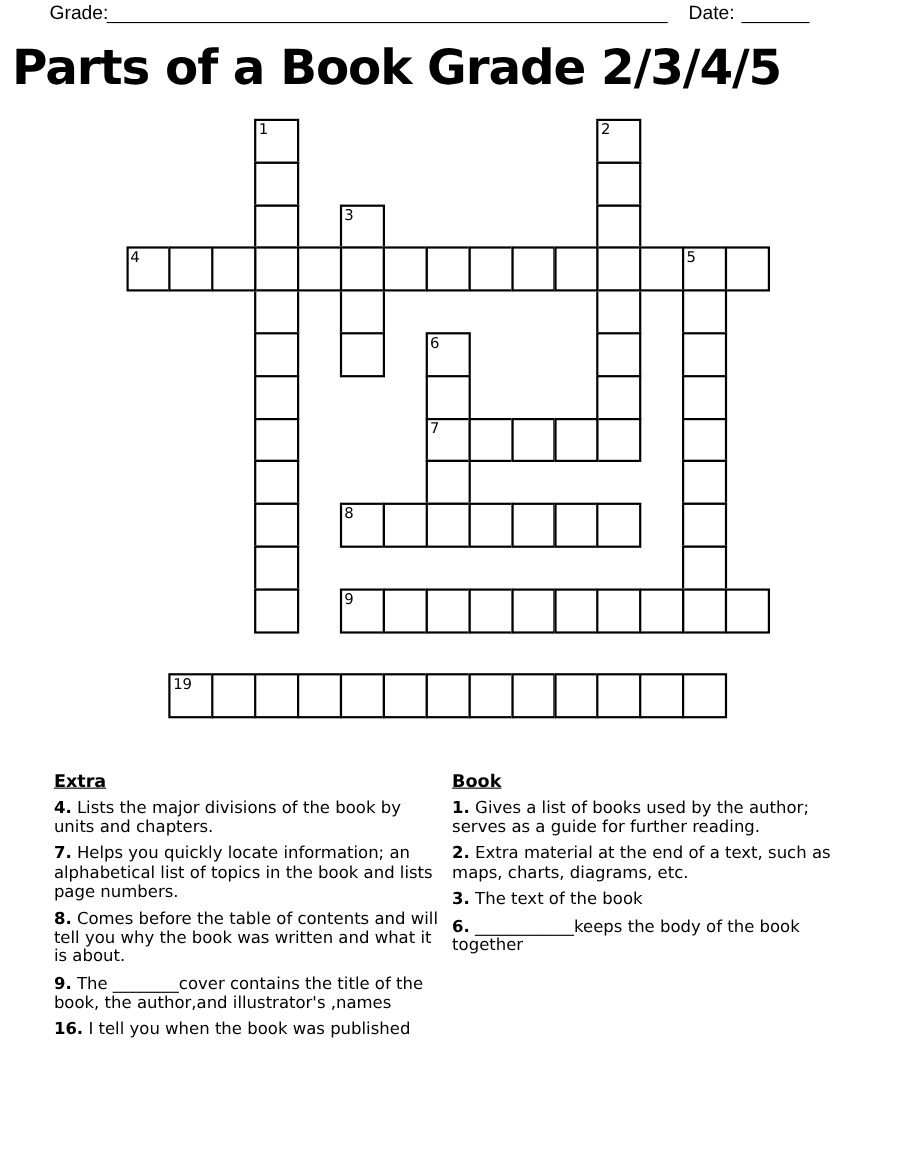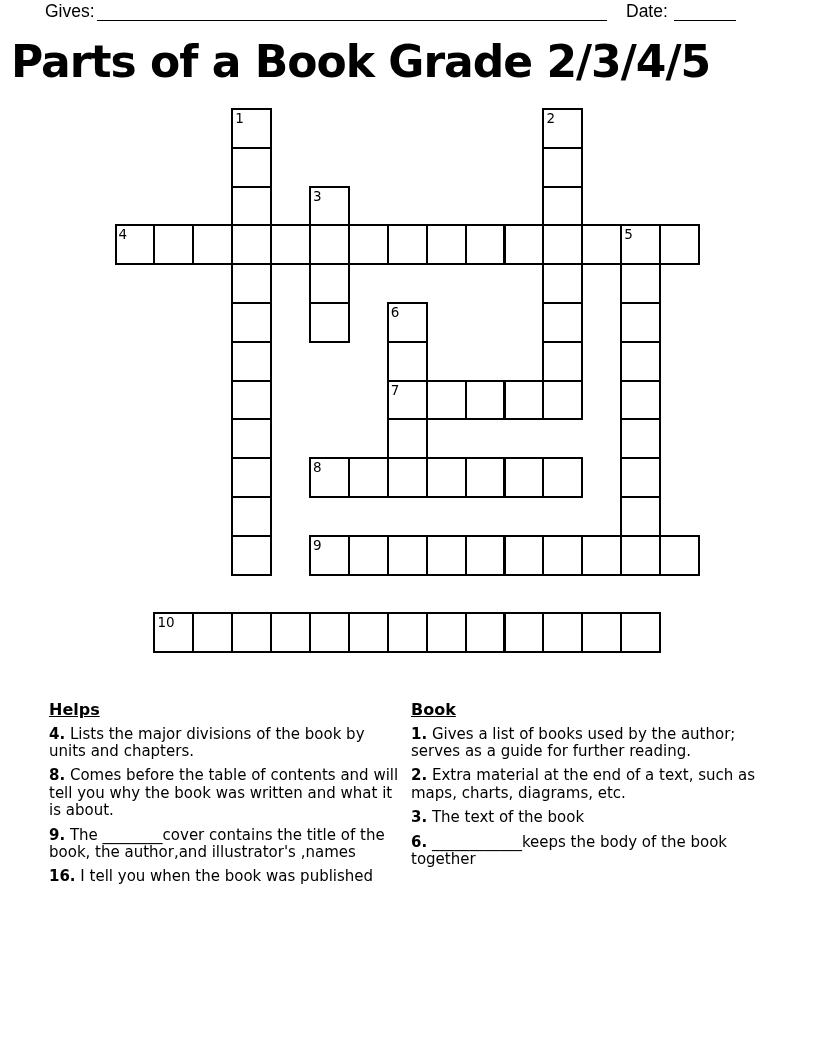--- a/index.html
+++ b/index.html
@@ -80,21 +80,21 @@
     text-decoration: underline;
   }
   .clue { margin: 0 0 7px 0; }
   .clue b { font-weight: bold; }
 </style>
 </head>
 <body>
 
 <div class="page">
 
-  <span class="hdr-label" id="name-label">Gives:</span>
+  <span class="hdr-label" id="name-label">Grade:</span>
   <div class="hdr-line" id="name-line"></div>
 
   <span class="hdr-label" id="date-label">Date:</span>
   <div class="hdr-line" id="date-line"></div>
 
   <div class="title">Parts of a Book Grade 2/3/4/5</div>
 
   <div id="grid">
       <div class="cell" style="left: 231.2px; top: 108px;">
         <span class="cell-num">1</span>
@@ -175,39 +175,40 @@
       </div>
       <div class="cell" style="left: 347.9px; top: 534.8px;"></div>
       <div class="cell" style="left: 386.8px; top: 534.8px;"></div>
       <div class="cell" style="left: 425.7px; top: 534.8px;"></div>
       <div class="cell" style="left: 464.6px; top: 534.8px;"></div>
       <div class="cell" style="left: 503.5px; top: 534.8px;"></div>
       <div class="cell" style="left: 542.4px; top: 534.8px;"></div>
       <div class="cell" style="left: 581.3px; top: 534.8px;"></div>
       <div class="cell" style="left: 659.1px; top: 534.8px;"></div>
       <div class="cell" style="left: 153.4px; top: 612.4px;">
-        <span class="cell-num">10</span>
+        <span class="cell-num">19</span>
       </div>
       <div class="cell" style="left: 192.3px; top: 612.4px;"></div>
       <div class="cell" style="left: 231.2px; top: 612.4px;"></div>
       <div class="cell" style="left: 270.1px; top: 612.4px;"></div>
       <div class="cell" style="left: 309px; top: 612.4px;"></div>
       <div class="cell" style="left: 347.9px; top: 612.4px;"></div>
       <div class="cell" style="left: 386.8px; top: 612.4px;"></div>
       <div class="cell" style="left: 425.7px; top: 612.4px;"></div>
       <div class="cell" style="left: 464.6px; top: 612.4px;"></div>
       <div class="cell" style="left: 503.5px; top: 612.4px;"></div>
       <div class="cell" style="left: 542.4px; top: 612.4px;"></div>
       <div class="cell" style="left: 581.3px; top: 612.4px;"></div>
       <div class="cell" style="left: 620.2px; top: 612.4px;"></div>
     </div>
 
   <div class="clues-col" id="across-col">
-    <p class="clues-heading">Helps</p>
+    <p class="clues-heading">Extra</p>
   <p class="clue"><b>4.</b> Lists the major divisions of the book by units and chapters.</p>
+      <p class="clue"><b>7.</b> Helps you quickly locate information; an alphabetical list of topics in the book and lists page numbers.</p>
       <p class="clue"><b>8.</b> Comes before the table of contents and will tell you why the book was written and what it is about.</p>
       <p class="clue"><b>9.</b> The ________cover contains the title of the book, the author,and illustrator's ,names</p>
       <p class="clue"><b>16.</b> I tell you when the book was published</p>
     </div>
 
   <div class="clues-col" id="down-col">
     <p class="clues-heading">Book</p>
   <p class="clue"><b>1.</b> Gives a list of books used by the author; serves as a guide for further reading.</p>
       <p class="clue"><b>2.</b> Extra material at the end of a text, such as maps, charts, diagrams, etc.</p>
       <p class="clue"><b>3.</b> The text of the book</p>

